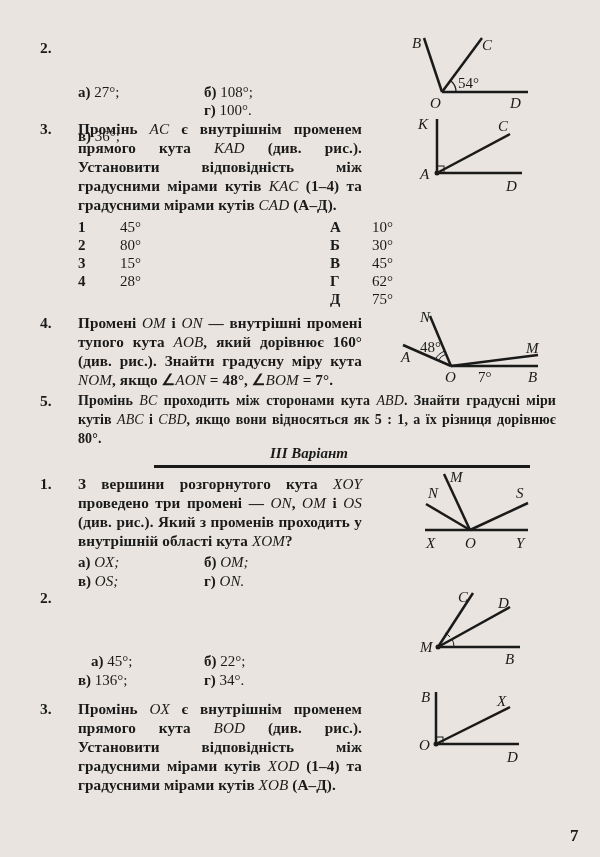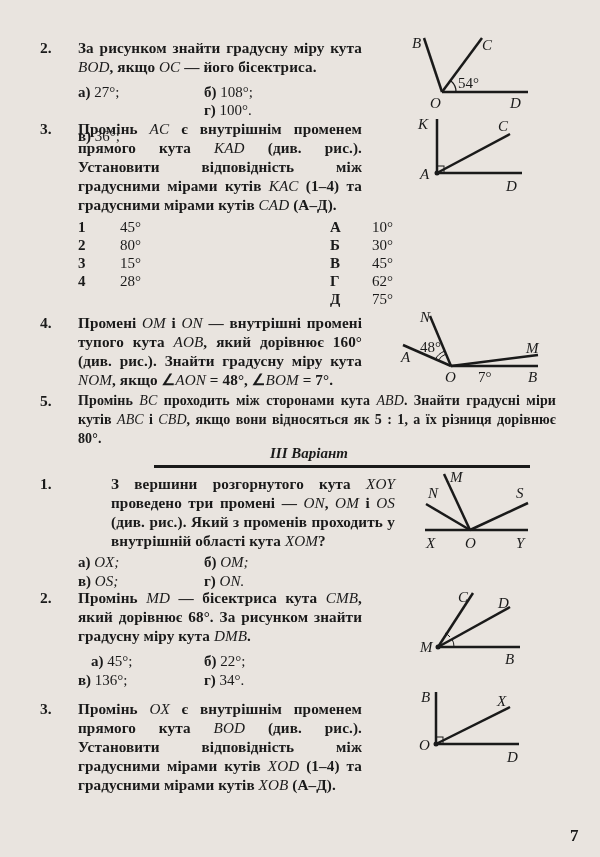--- a/index.html
+++ b/index.html
@@ -34,23 +34,20 @@
   .section-rule { position:absolute; left:154px; top:465px; width:376px; height:3px; background:#1a1a1a; }
   .page-num { position:absolute; left:570px; top:826px; font-weight:bold; font-size:17px; }
 </style>
 </head>
 <body>
 
 <div class="page">
 
   <div class="task" style="top:38px;left:0;width:600px;height:80px;">
     <span class="num" style="top:0;">2.</span>
-    <div class="txt" style="top:0;">
-      <span>За рисунком знайти градусну міру кута </span><i>BOD</i><span>, якщо </span><i>OC</i><span> — його бісектриса.</span>
-    </div>
     <div class="opts" style="top:45px;">
       <span class="opt" style="left:0;top:0;"><b>а)</b> <span>27°;</span></span>
       <span class="opt" style="left:126px;top:0;"><b>б)</b> <span>108°;</span></span>
       <span class="opt" style="left:0;top:18px;margin-top:26px;"><b>в)</b> <span>36°;</span></span>
       <span class="opt" style="left:126px;top:18px;"><b>г)</b> <span>100°.</span></span>
     </div>
   </div>
 
   <div class="fig" style="left:400px;top:30px;">
     <svg width="160" height="80">
@@ -157,21 +154,21 @@
     <div class="txt wide" style="top:0;font-size:14px;">
       <span>Промінь </span><i>BC</i><span> проходить між сторонами кута </span><i>ABD</i><span>. Знайти градусні міри кутів </span><i>ABC</i><span> і </span><i>CBD</i><span>, якщо вони відносяться як 5 : 1, а їх різниця дорівнює 80°.</span>
     </div>
   </div>
 
   <div class="section-title">III Варіант</div>
   <div class="section-rule"></div>
 
   <div class="task" style="top:474px;left:0;width:600px;height:110px;">
     <span class="num" style="top:0;">1.</span>
-    <div class="txt" style="top:0;margin-left:33px;">
+    <div class="txt" style="top:0;">
       <span>З вершини розгорнутого кута </span><i>XOY</i><span> проведено три промені — </span><i>ON</i><span>, </span><i>OM</i><span> і </span><i>OS</i><span> (див. рис.). Який з променів проходить у внутрішній області кута </span><i>XOM</i><span>?</span>
     </div>
     <div class="opts" style="top:79px;">
       <span class="opt" style="left:0;top:0;"><b>а)</b> <i>OX;</i></span>
       <span class="opt" style="left:126px;top:0;"><b>б)</b> <i>OM;</i></span>
       <span class="opt" style="left:0;top:19px;"><b>в)</b> <i>OS;</i></span>
       <span class="opt" style="left:126px;top:19px;"><b>г)</b> <i>ON.</i></span>
     </div>
   </div>
 
@@ -185,23 +182,20 @@
       <text x="18" y="28">N</text>
       <text x="106" y="28">S</text>
       <text x="16" y="78">X</text>
       <text x="55" y="78">O</text>
       <text x="106" y="78">Y</text>
     </svg>
   </div>
 
   <div class="task" style="top:588px;left:0;width:600px;height:100px;">
     <span class="num" style="top:0;">2.</span>
-    <div class="txt" style="top:0;">
-      <span>Промінь </span><i>MD</i><span> — бісектриса кута </span><i>CMB</i><span>, який дорівнює 68°. За рисунком знайти градусну міру кута </span><i>DMB</i><span>.</span>
-    </div>
     <div class="opts" style="top:64px;">
       <span class="opt" style="left:0;top:0;margin-left:13px;"><b>а)</b> <span>45°;</span></span>
       <span class="opt" style="left:126px;top:0;"><b>б)</b> <span>22°;</span></span>
       <span class="opt" style="left:0;top:19px;"><b>в)</b> <span>136°;</span></span>
       <span class="opt" style="left:126px;top:19px;"><b>г)</b> <span>34°.</span></span>
     </div>
   </div>
 
   <div class="fig" style="left:410px;top:588px;">
     <svg width="120" height="80">

